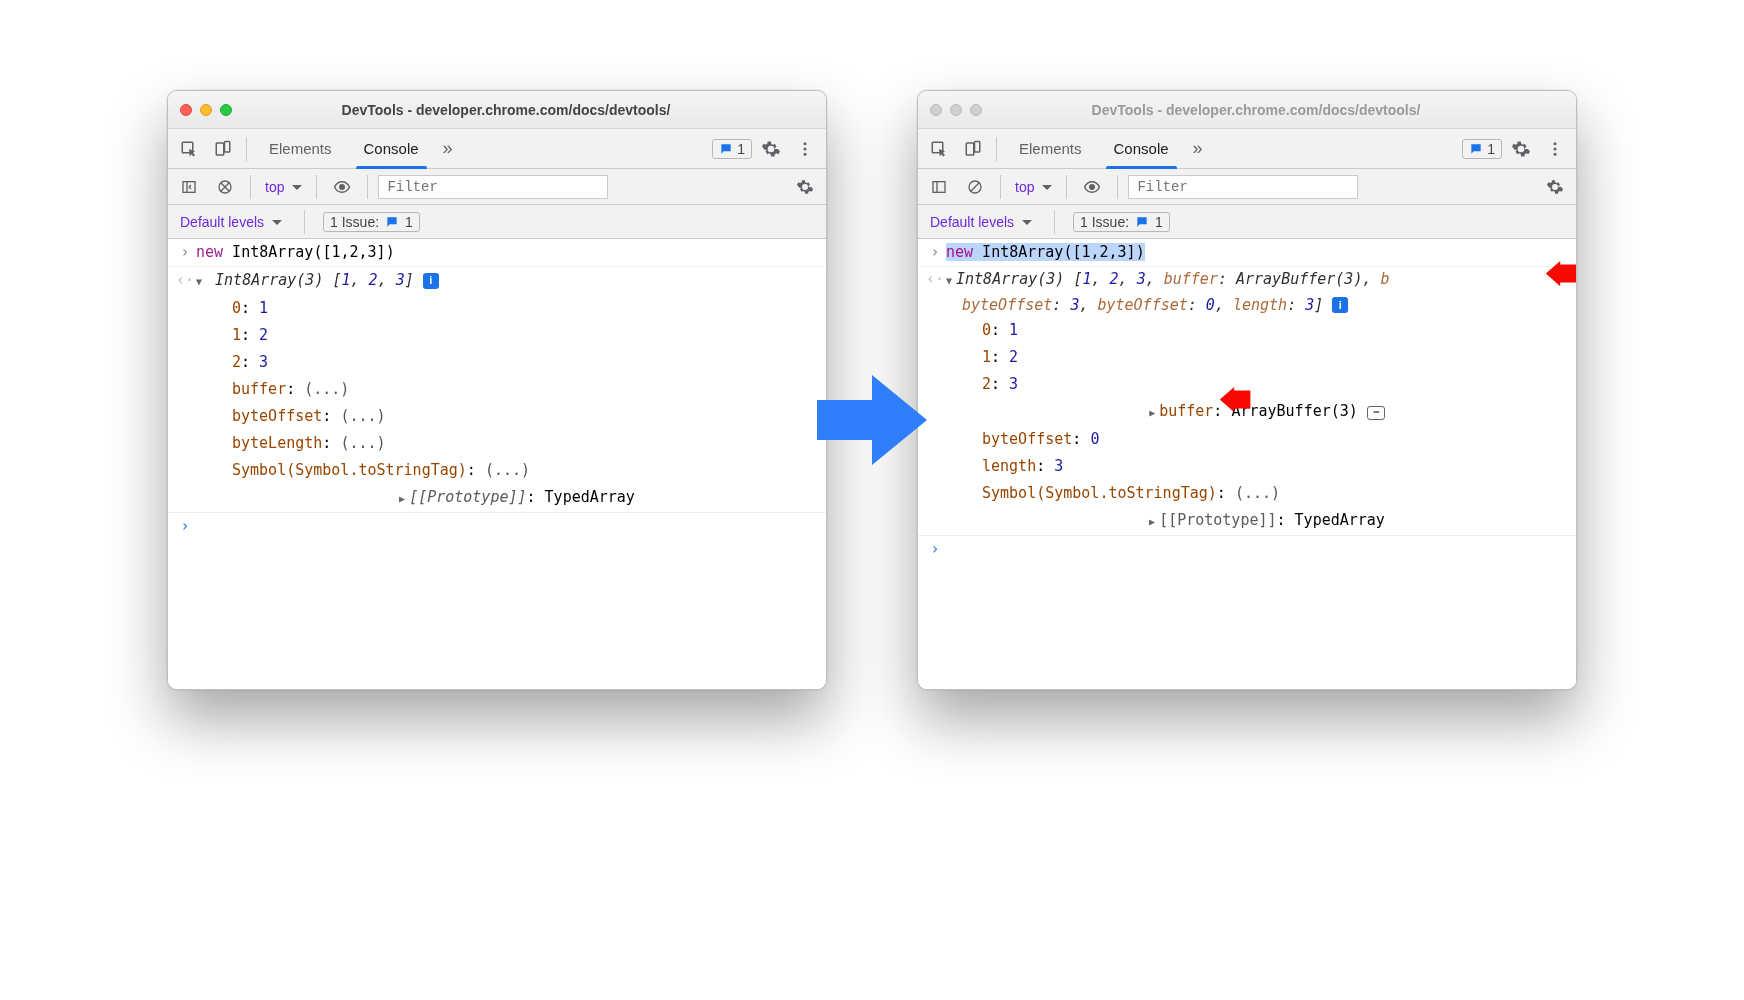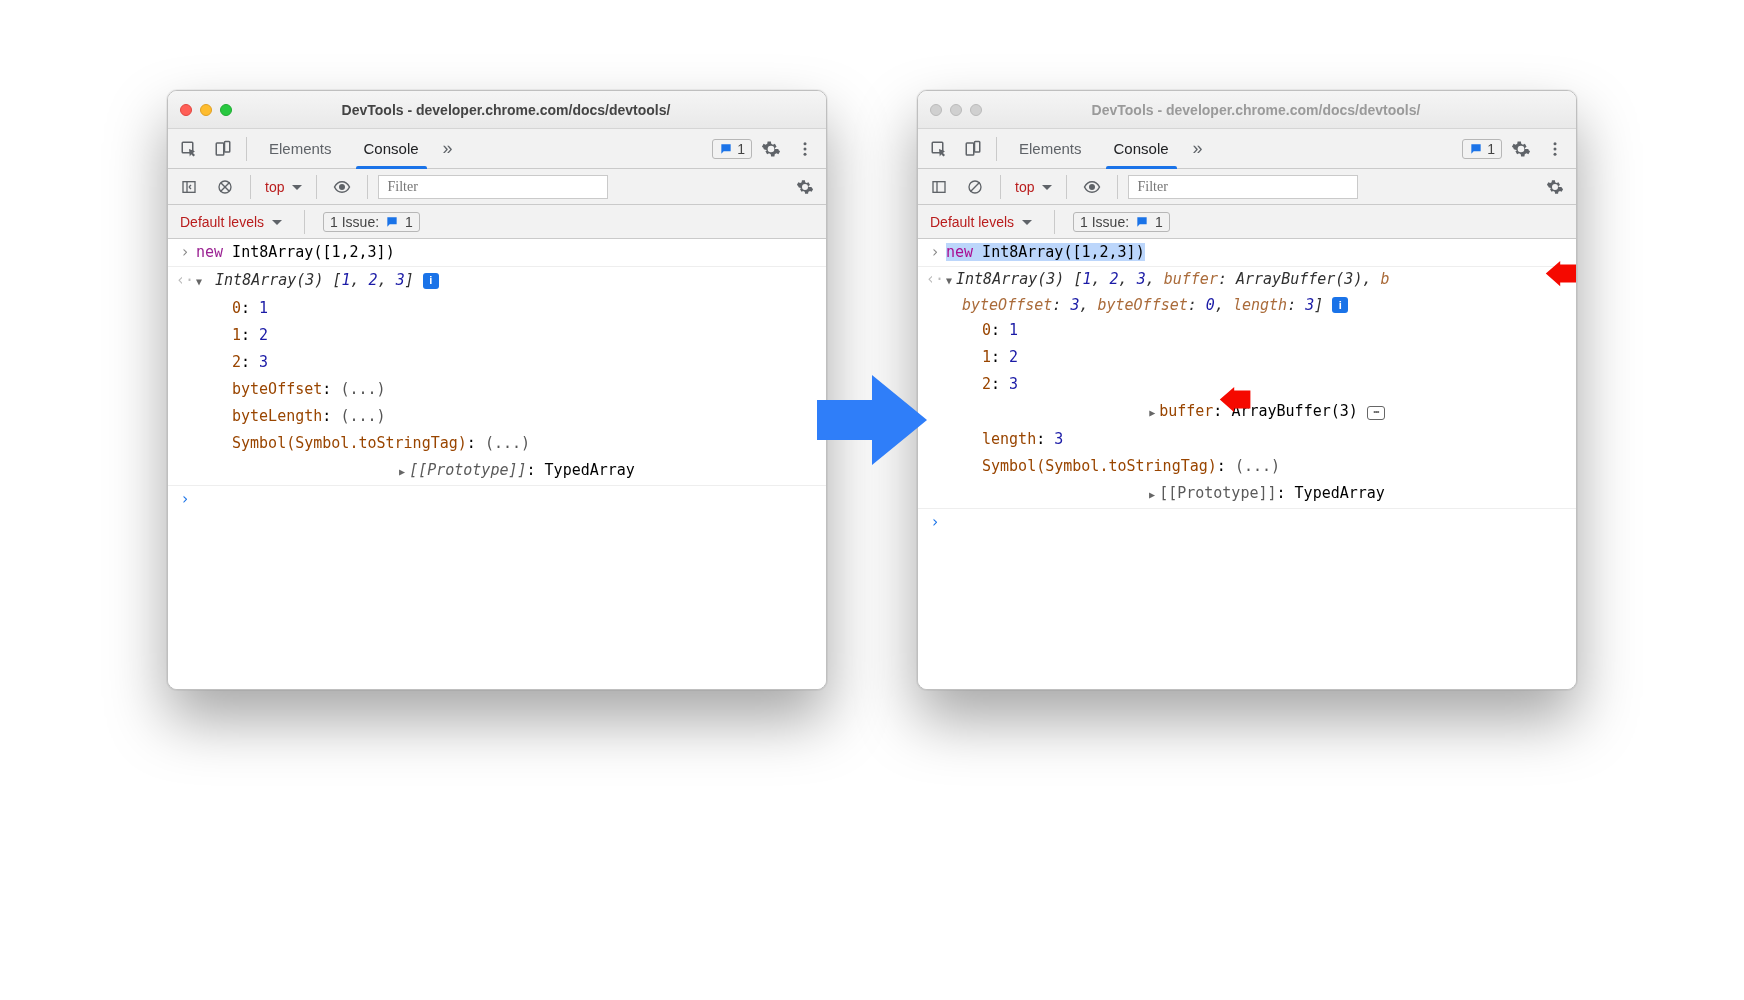--- a/index.html
+++ b/index.html
@@ -115,28 +115,28 @@
   .toolbar {
     height:36px;
     background: var(--bg-chrome);
     border-bottom: 1px solid var(--border);
     display:flex; align-items:center;
     padding: 0 6px; gap:6px;
     font-size:14px;
   }
   .select-like {
     display:inline-flex; align-items:center; gap:4px;
-    color:#b91c1c; padding:2px 4px;
+    color:#6d28d9; padding:2px 4px;
   }
   .tri::after { content:""; display:inline-block; margin-left:4px;
     border:5px solid transparent; border-top-color:#5f6368; transform:translateY(3px);}
   .filter-input {
     border:1px solid var(--border); background:#fff; height:24px;
     padding:2px 8px; font-size:14px; color:#6d28d9; width:230px;
-    font-family:Liberation Serif, serif;
+    font-family:Liberation Mono, monospace;
   }
   .subbar {
     height:34px;
     background: var(--bg-chrome);
     border-bottom: 1px solid var(--border);
     display:flex; align-items:center; padding:0 8px; gap:14px;
     font-size:14px;
   }
   .console {
     flex:1;
@@ -305,20 +305,24 @@
           <div class="row">
             <span class="gutter"></span>
             <span class="content indent2"><span class="prop">1</span>: <span class="darknum" style="">2</span></span>
           </div>
           <div class="row">
             <span class="gutter"></span>
             <span class="content indent2"><span class="prop">2</span>: <span class="darknum" style="">3</span></span>
           </div>
           <div class="row">
             <span class="gutter"></span>
+            <span class="content indent2"><span class="prop">buffer</span>: <span class="" style="color:#555">(...)</span></span>
+          </div>
+          <div class="row">
+            <span class="gutter"></span>
             <span class="content indent2"><span class="prop">byteOffset</span>: <span class="" style="color:#555">(...)</span></span>
           </div>
           <div class="row">
             <span class="gutter"></span>
             <span class="content indent2"><span class="prop">byteLength</span>: <span class="" style="color:#555">(...)</span></span>
           </div>
           <div class="row">
             <span class="gutter"></span>
             <span class="content indent2"><span class="prop">Symbol(Symbol.toStringTag)</span>: <span class="" style="color:#555">(...)</span></span>
           </div>
@@ -451,20 +455,24 @@
           <div class="row">
             <span class="gutter"></span>
             <span class="content indent2"><span class="prop">2</span>: <span class="darknum">3</span></span>
           </div>
         </div>
       <div class="row">
         <span class="gutter"></span>
         <span class="content indent1"><span class="disc closed"></span><span class="prop">buffer</span>: <span>ArrayBuffer(3)</span> <span class="mem-badge"></span></span>
       </div>
       <div id="right-evals">
+          <div class="row">
+            <span class="gutter"></span>
+            <span class="content indent2"><span class="prop">byteOffset</span>: <span class="darknum" style="">0</span></span>
+          </div>
           <div class="row">
             <span class="gutter"></span>
             <span class="content indent2"><span class="prop">length</span>: <span class="darknum" style="">3</span></span>
           </div>
           <div class="row">
             <span class="gutter"></span>
             <span class="content indent2"><span class="prop">Symbol(Symbol.toStringTag)</span>: <span class="" style="color:#555">(...)</span></span>
           </div>
         </div>
       <div class="row">

